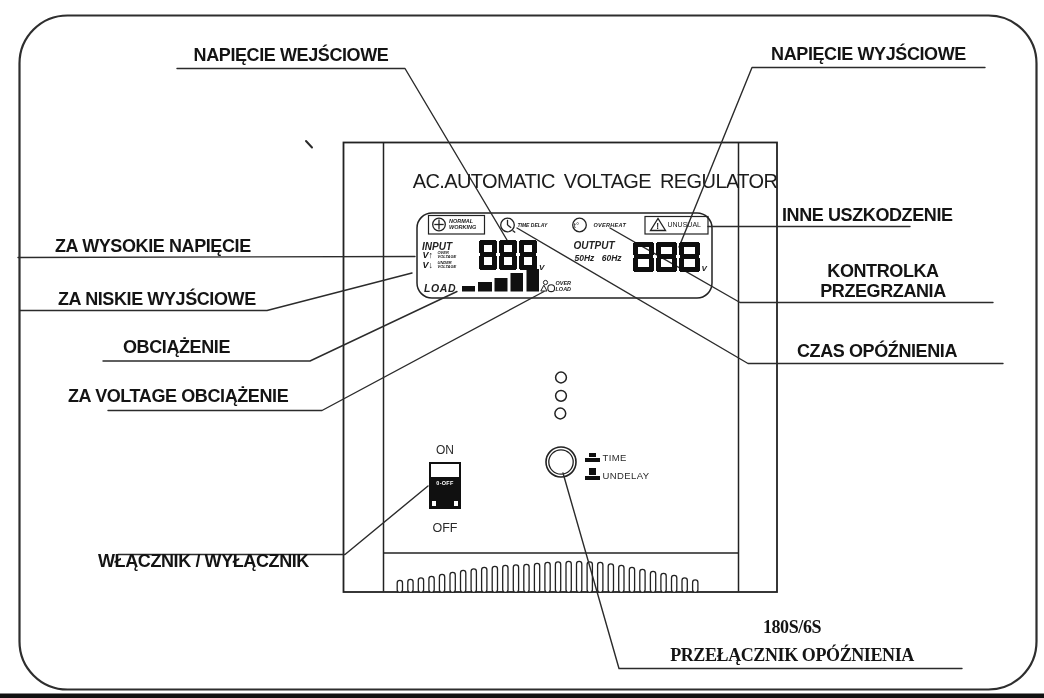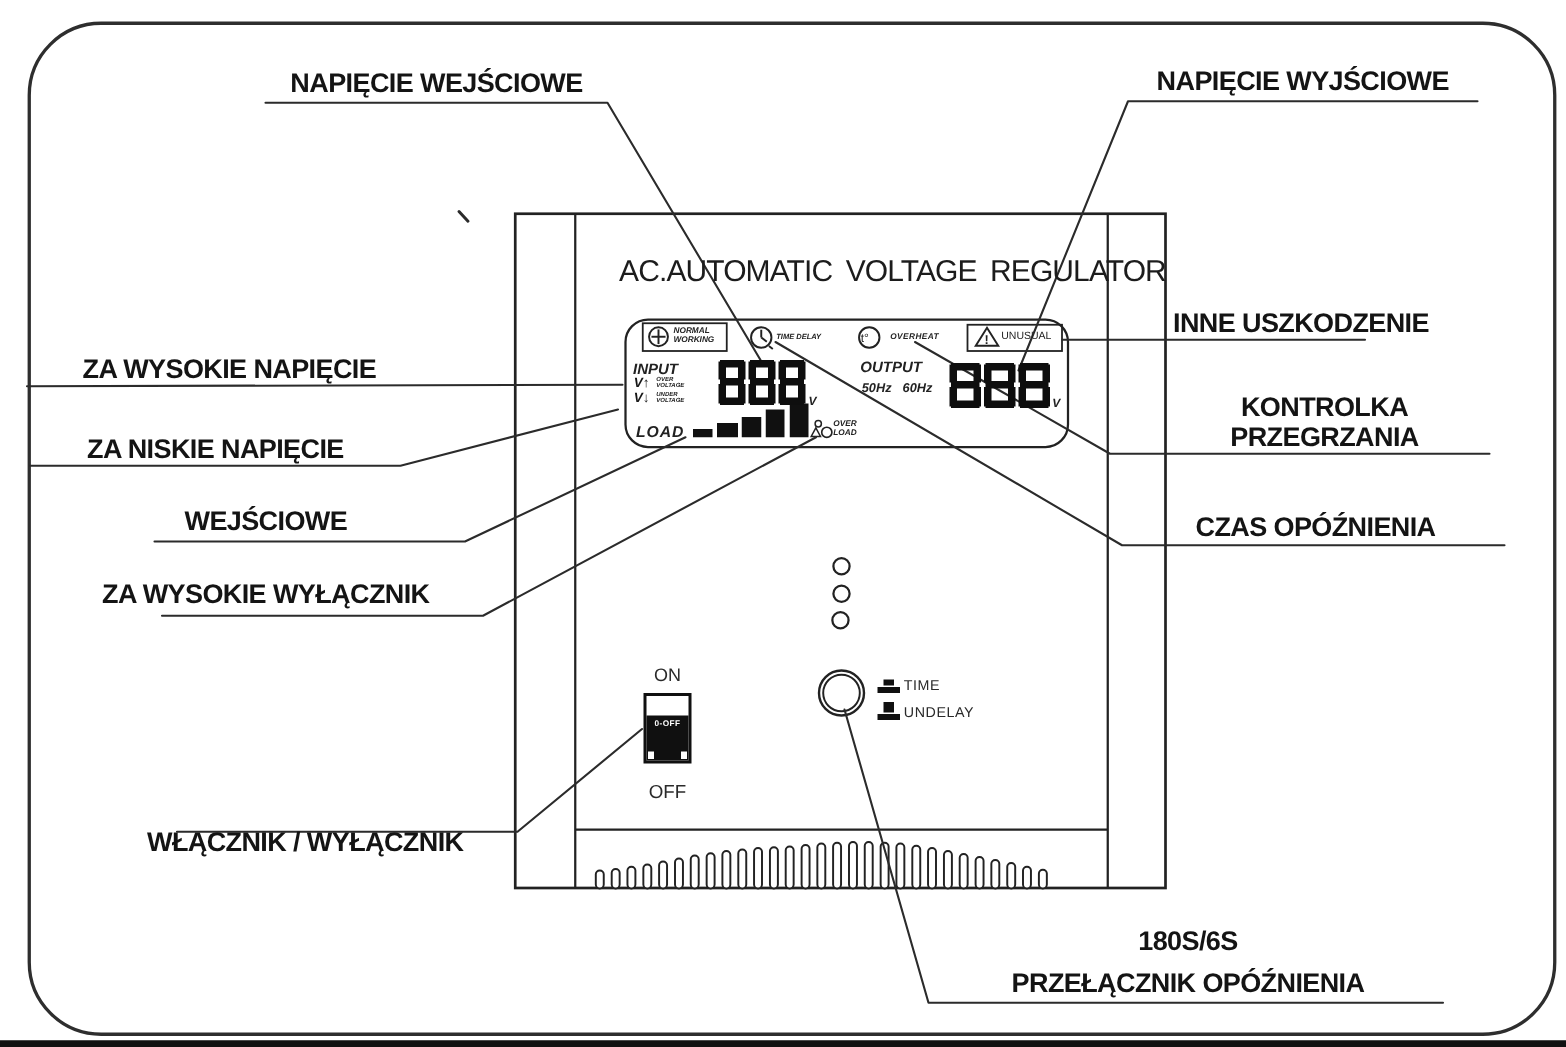--- a/index.html
+++ b/index.html
@@ -278,28 +278,28 @@
   <div class="abs t95" style="left:602.5px;top:452px;">TIME</div>
   <div class="pbtn undelay" style="left:584.5px;top:468.5px;">
     <div class="cap"></div>
       <div class="base"></div>
   </div>
   <div class="abs t95" style="left:602.5px;top:470px;">UNDELAY</div>
 
   <div class="abs callout center" style="left:177px;top:45px;width:228px;">NAPIĘCIE WEJŚCIOWE</div>
   <div class="abs callout center" style="left:752px;top:44px;width:233px;">NAPIĘCIE WYJŚCIOWE</div>
   <div class="abs callout" style="left:55px;top:236px;">ZA WYSOKIE NAPIĘCIE</div>
-  <div class="abs callout" style="left:58px;top:289px;">ZA NISKIE NAPIĘCIE</div>
-  <div class="abs callout" style="left:123px;top:336.5px;">WEJŚCIOWE</div>
-  <div class="abs callout" style="left:68px;top:386px;">ZA WYSOKIE WYŁĄCZNIK</div>
+  <div class="abs callout" style="left:58px;top:289px;">ZA NISKIE WYJŚCIOWE</div>
+  <div class="abs callout" style="left:123px;top:336.5px;">OBCIĄŻENIE</div>
+  <div class="abs callout" style="left:68px;top:386px;">ZA VOLTAGE OBCIĄŻENIE</div>
   <div class="abs callout" style="left:98px;top:531px;margin-top:20px;">WŁĄCZNIK / WYŁĄCZNIK</div>
   <div class="abs callout" style="left:782px;top:205px;">INNE USZKODZENIE</div>
   <div class="abs callout center" style="left:773px;top:261px;width:220px;line-height:20px;">
     <div>KONTROLKA</div>
     <div>PRZEGRZANIA</div>
   </div>
   <div class="abs callout" style="left:797px;top:341px;">CZAS OPÓŹNIENIA</div>
-  <div class="abs callout center" style="left:658px;top:613px;width:268px;line-height:28px;">
+  <div class="abs callout center" style="left:658px;top:613px;width:268px;line-height:28px;font-family:Liberation Serif, serif;">
     <div>180S/6S</div>
     <div>PRZEŁĄCZNIK OPÓŹNIENIA</div>
   </div>
 
 </div>
 
 </body></html>

